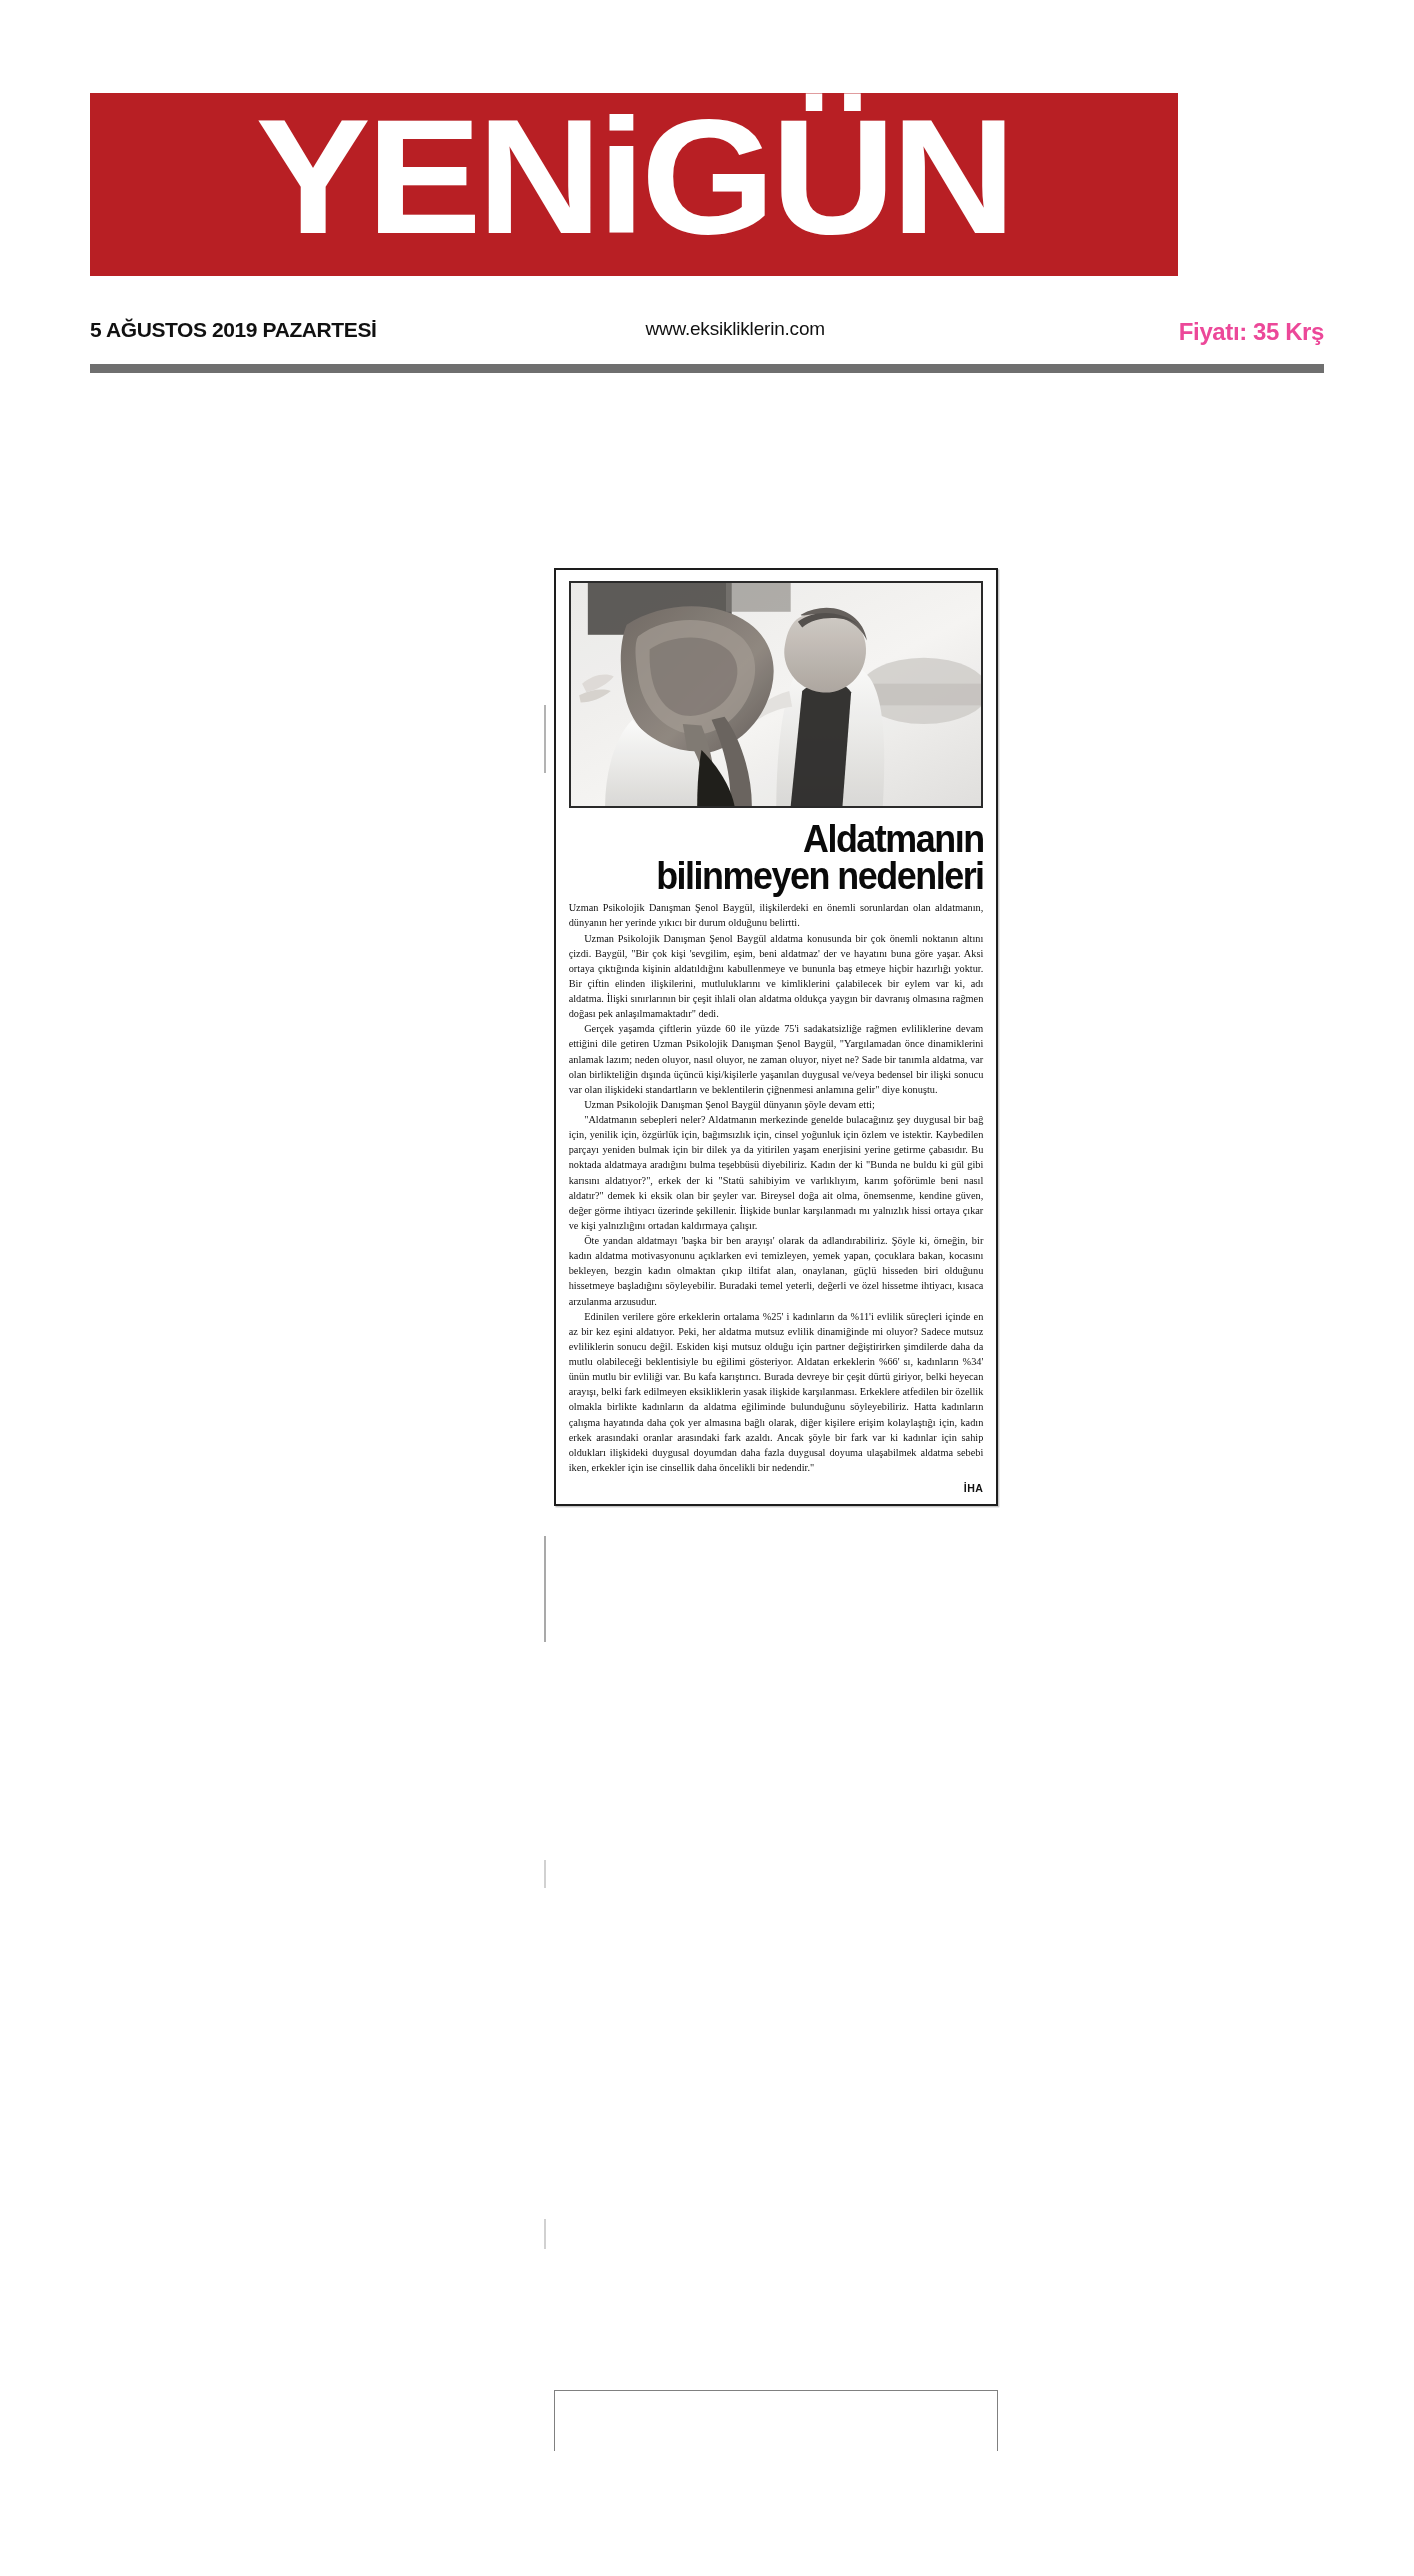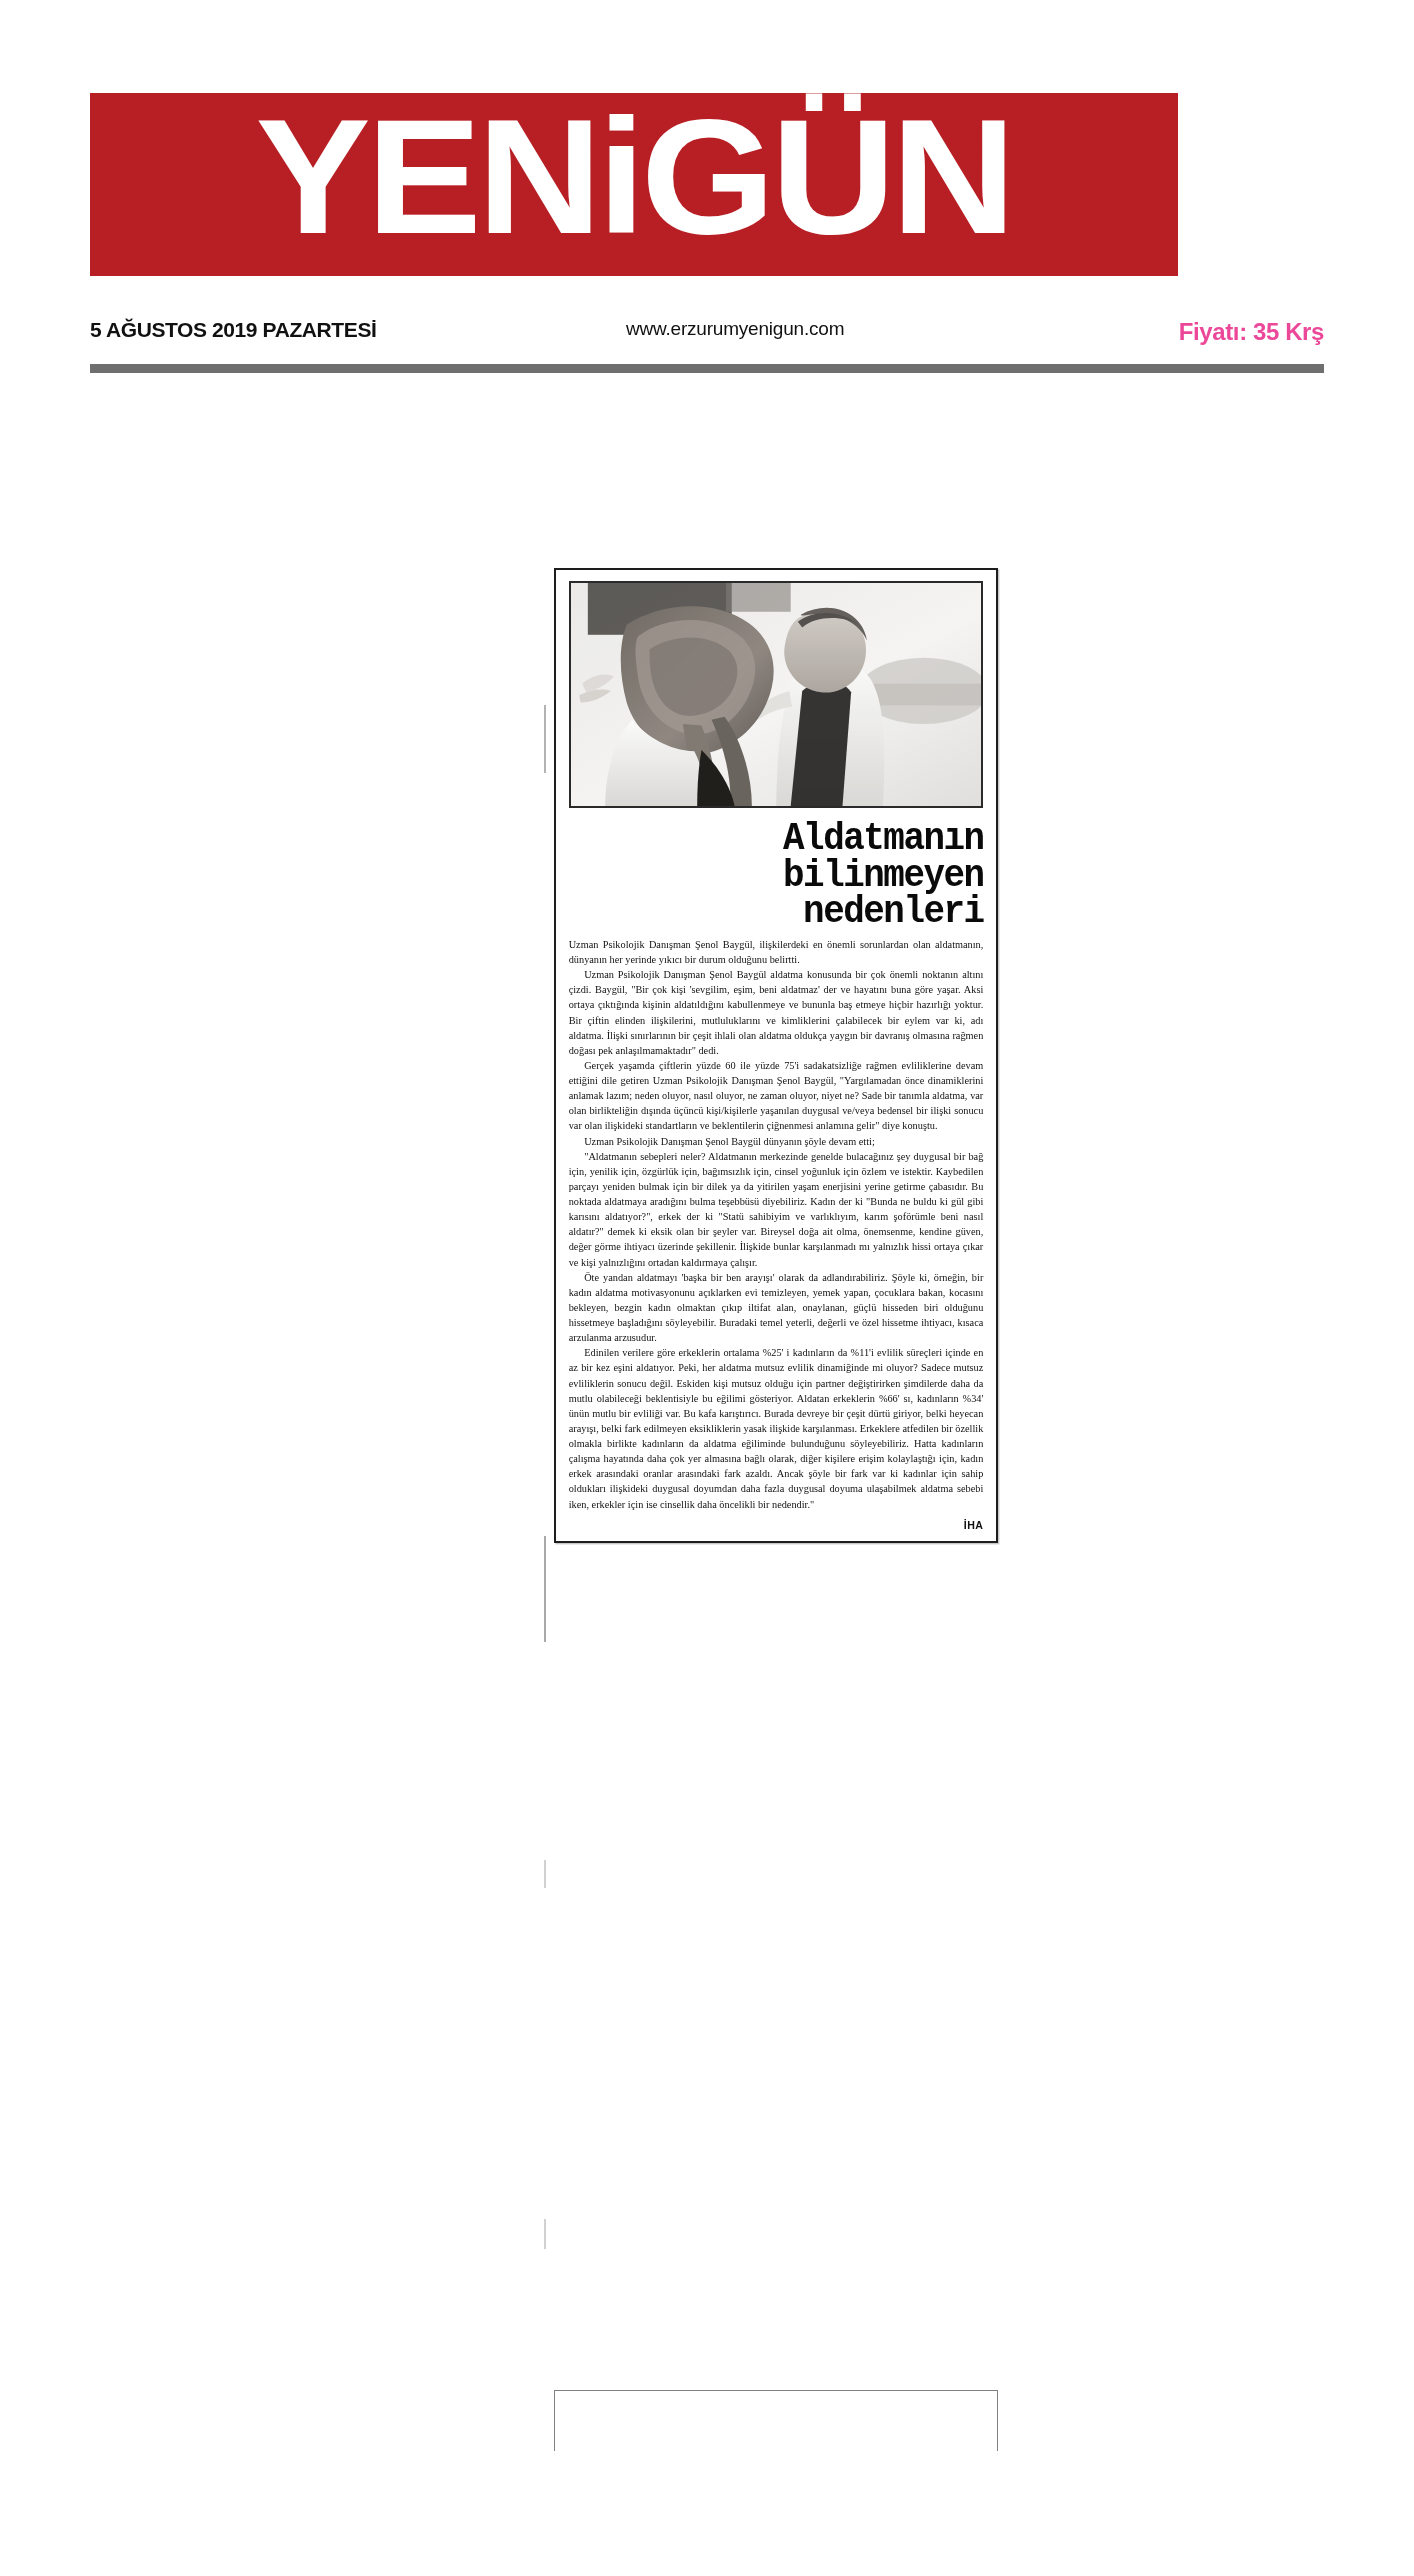--- a/index.html
+++ b/index.html
@@ -137,21 +137,21 @@
   }
   .photo-canvas {
     position: absolute;
     inset: 0;
     background: #efeeec;
   }
   .photo-canvas svg { display:block; width:100%; height:100%; }
 
   
   .headline {
-    font-family: Liberation Mono, monospace;
+    font-family: Liberation Sans, sans-serif;
     font-weight: bold;
     color: #0a0a0a;
     text-align: right;
     line-height: 0.94;
     margin: 12.7px 0 2.8px 0;
     letter-spacing: -1.6px;
   }
   .headline .line1 {
     display: block;
     font-size: 39px;
@@ -222,21 +222,21 @@
 <body>
 
 <div class="masthead">
   <div class="masthead-red">
     <div class="masthead-title"><span class="scaler">YENiGÜN</span></div>
   </div>
 </div>
 
 <div class="infobar">
   <div class="infobar-date">5 AĞUSTOS 2019 PAZARTESİ</div>
-  <div class="infobar-url">www.erzurumyenigun.com</div>
+  <div class="infobar-url">www.eksikliklerin.com</div>
   <div class="infobar-price">Fiyatı: 35 Krş</div>
 </div>
 <div class="rule-thick"></div>
 
 <div class="fold-left fold-a"></div>
 <div class="fold-left fold-b"></div>
 <div class="fold-left fold-c"></div>
 <div class="fold-left fold-d"></div>
 
 <div class="clipping">

